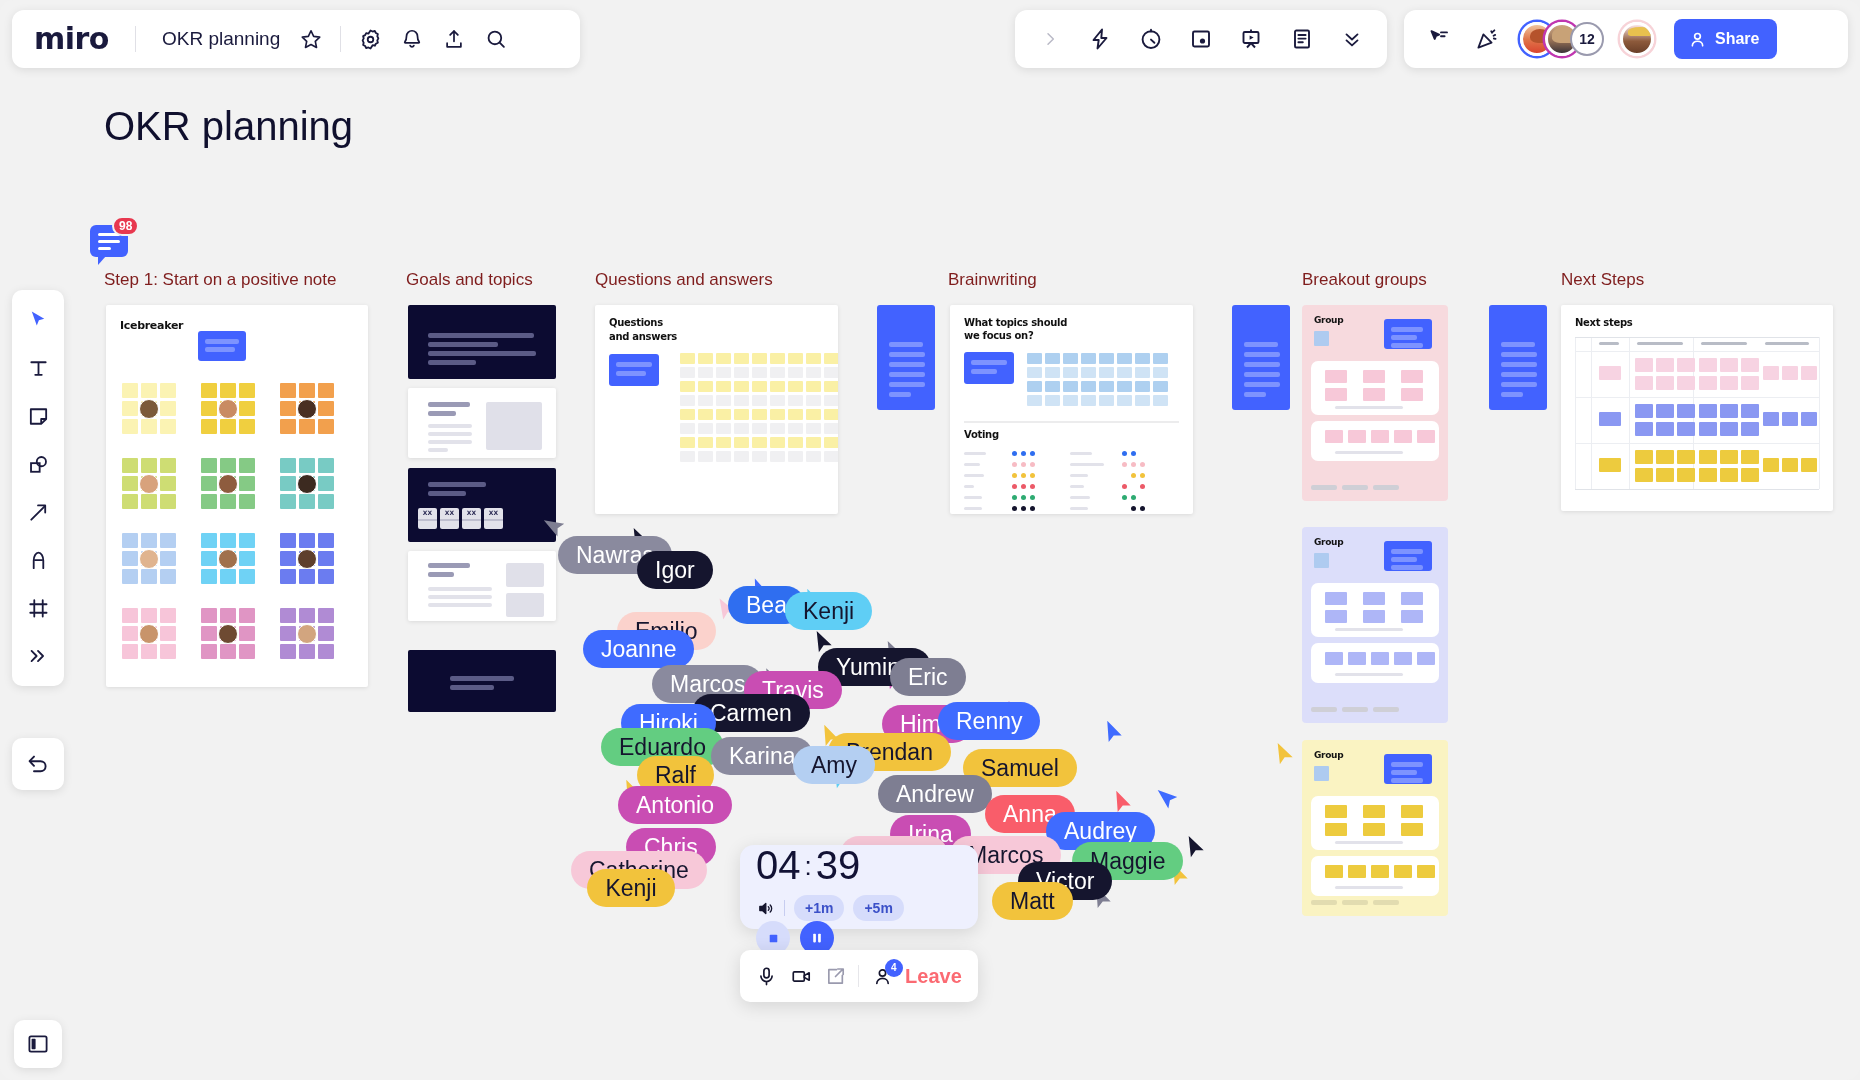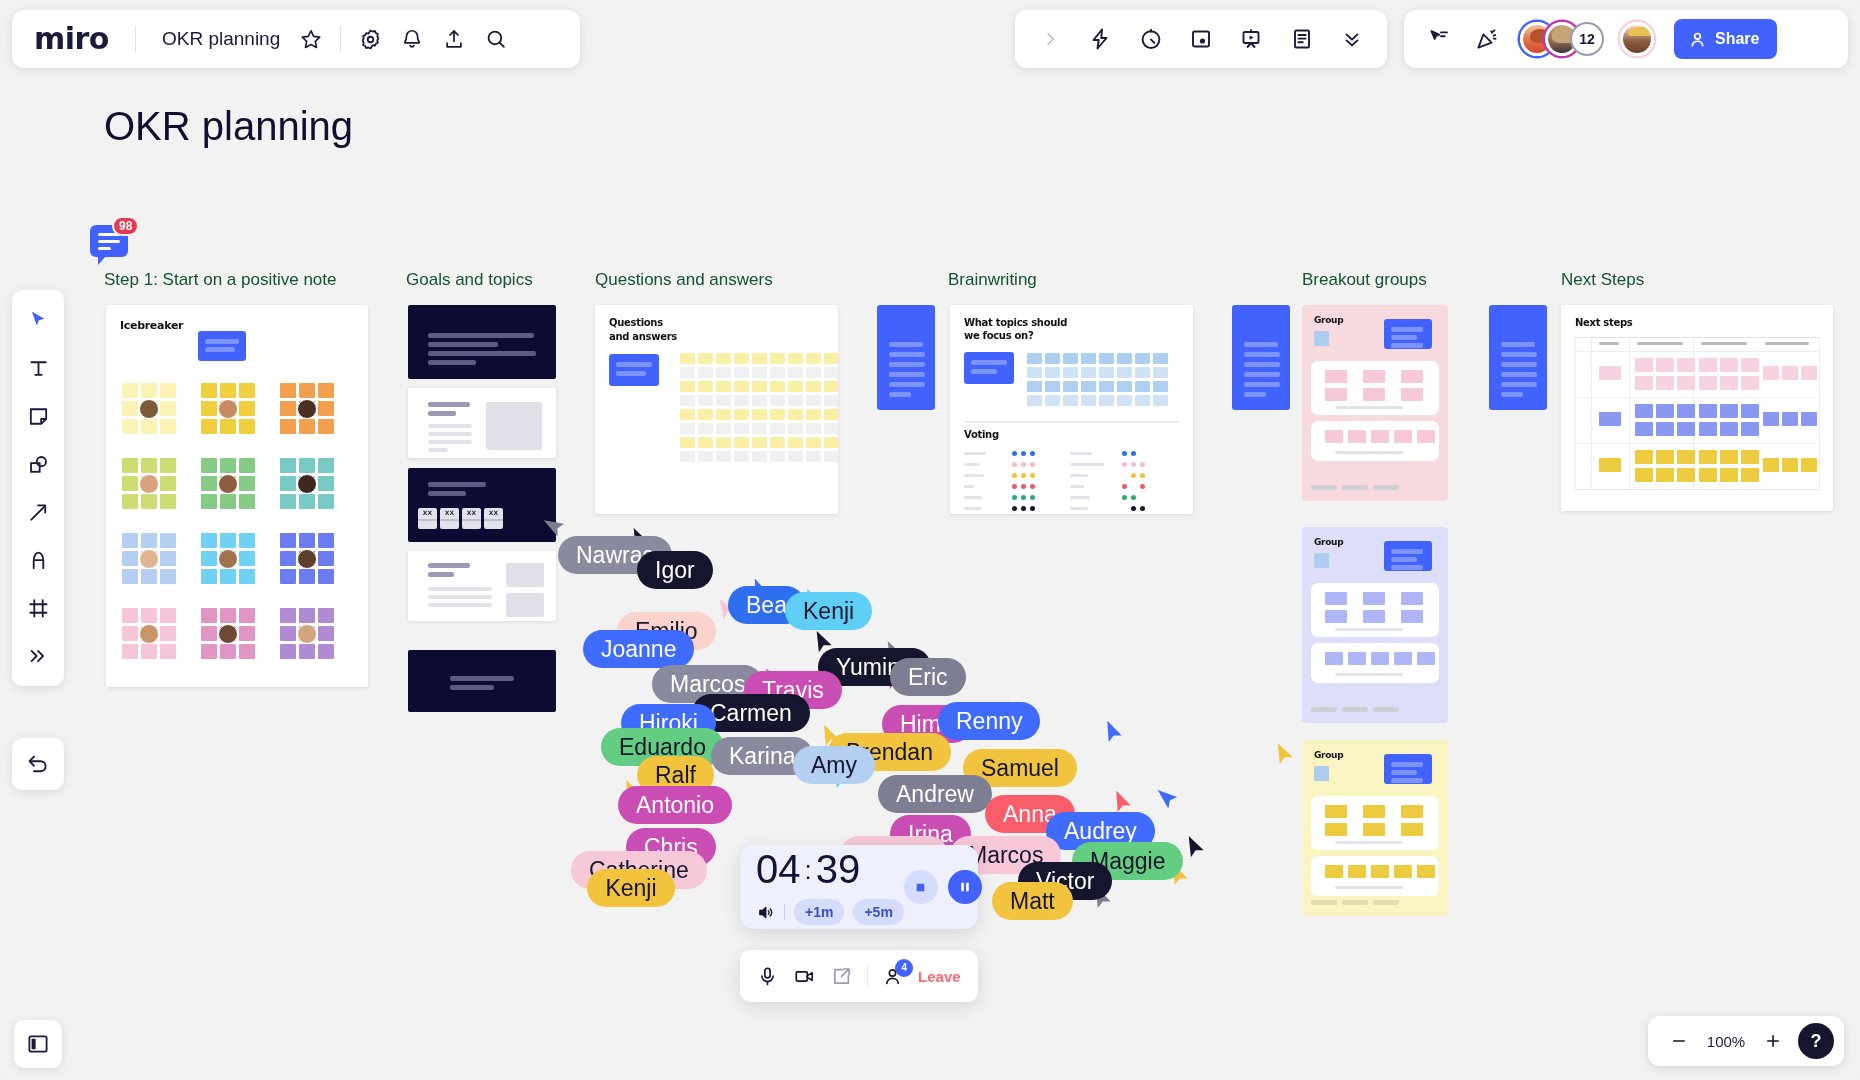--- a/index.html
+++ b/index.html
@@ -141,21 +141,21 @@
   .cb-line { position:absolute; left:8px; height:3px; background:#fff; border-radius:2px; }
   .comment-badge {
     position: absolute; left: 22px; top: -9px;
     min-width: 24px; height: 20px; padding: 0 5px;
     background: #e8384f; color: #fff; border-radius: 11px;
     font-size: 12px; font-weight: 700;
     display: flex; align-items: center; justify-content: center;
     border: 2px solid #f2f2f2;
   }
   .sec-label {
-    position: absolute; font-size: 17px; color: #14532d;
+    position: absolute; font-size: 17px; color: #7f1d1d;
     white-space: nowrap;
   }
 
   .card { position: absolute; background: #fff; border-radius: 2px;
           box-shadow: 0 1px 4px rgba(0,0,0,.10); overflow: hidden; }
   .card-title { font-family: "DejaVu Sans", sans-serif; font-weight: 700;
                 color: #111; letter-spacing: -0.3px; }
 
   .blue-note { background: #4262ff; border-radius: 3px; position: absolute; }
   .bn-line { position: absolute; background: #7d93ff; border-radius: 2px; height: 5px; }
@@ -178,21 +178,21 @@
     font-size: 23px; white-space: nowrap;
     font-family: "Liberation Sans", sans-serif;
   }
   .cursor-arrow { position: absolute; }
 
   
   .timer {
     position: absolute; left: 740px; top: 845px;
     width: 238px; height: 84px; background: #eef0fe;
     border-radius: 14px; box-shadow: 0 4px 18px rgba(0,0,0,.12);
-    display: flex; align-items: center; padding: 0 16px;
+    display: flex; padding: 0 16px; flex-direction: column;
   }
   .timer-digits {
     font-size: 40px; color: #121235; font-weight: 400;
     letter-spacing: 0px; line-height: 1;
   }
   .timer-colon { font-size: 26px; vertical-align: 4px; padding: 0 4px; }
   .time-chip {
     background: #d6dcfb; color: #3b50c8; border-radius: 14px;
     font-size: 14px; font-weight: 700; padding: 5px 11px; cursor: pointer;
   }
@@ -200,21 +200,21 @@
     width: 34px; height: 34px; border-radius: 50%;
     display: flex; align-items: center; justify-content: center; cursor: pointer;
   }
   .call-bar {
     position: absolute; left: 740px; top: 950px;
     width: 238px; height: 52px; background: #fff;
     border-radius: 10px; box-shadow: 0 4px 18px rgba(0,0,0,.12);
     display: flex; align-items: center; justify-content: space-around;
     padding: 0 10px;
   }
-  .leave-link { color: #fb6a72; font-size: 15px; font-weight: 700; cursor: pointer; }
+  .leave-link { color: #fb6a72; font-size: 20px; font-weight: 700; cursor: pointer; }
   .ppl-badge {
     position: absolute; top: -7px; right: -10px;
     width: 18px; height: 18px; border-radius: 50%;
     background: #4262ff; color: #fff; font-size: 10px; font-weight: 700;
     display: flex; align-items: center; justify-content: center;
   }
 
   
   .zoombar {
     position: absolute; right: 16px; bottom: 14px;
@@ -1158,27 +1158,13 @@
     <span style="display:flex;position:relative;">
       <svg width="21" height="21" viewBox="0 0 24 24" fill="none" stroke="#15152e" stroke-width="1.9" stroke-linecap="round">
           <circle cx="12" cy="8" r="3.6"></circle>
           <path d="M5.5 20c0-3.6 2.9-5.8 6.5-5.8S18.5 16.4 18.5 20"></path>
         </svg>
       <span class="ppl-badge">4</span>
     </span>
     <span class="leave-link">Leave</span>
   </div>
 
-  <div class="zoombar">
-    <div class="zbtn">
-      <svg width="18" height="18" viewBox="0 0 24 24" stroke="#15152e" stroke-width="2.1" stroke-linecap="round">
-          <path d="M5 12h14"></path>
-        </svg>
-    </div>
-    <div class="zoom-pct">100%</div>
-    <div class="zbtn">
-      <svg width="18" height="18" viewBox="0 0 24 24" stroke="#15152e" stroke-width="2.1" stroke-linecap="round">
-          <path d="M5 12h14M12 5v14"></path>
-        </svg>
-    </div>
-    <div class="help-btn">?</div>
-  </div>
 </div>
 
 </body></html>

